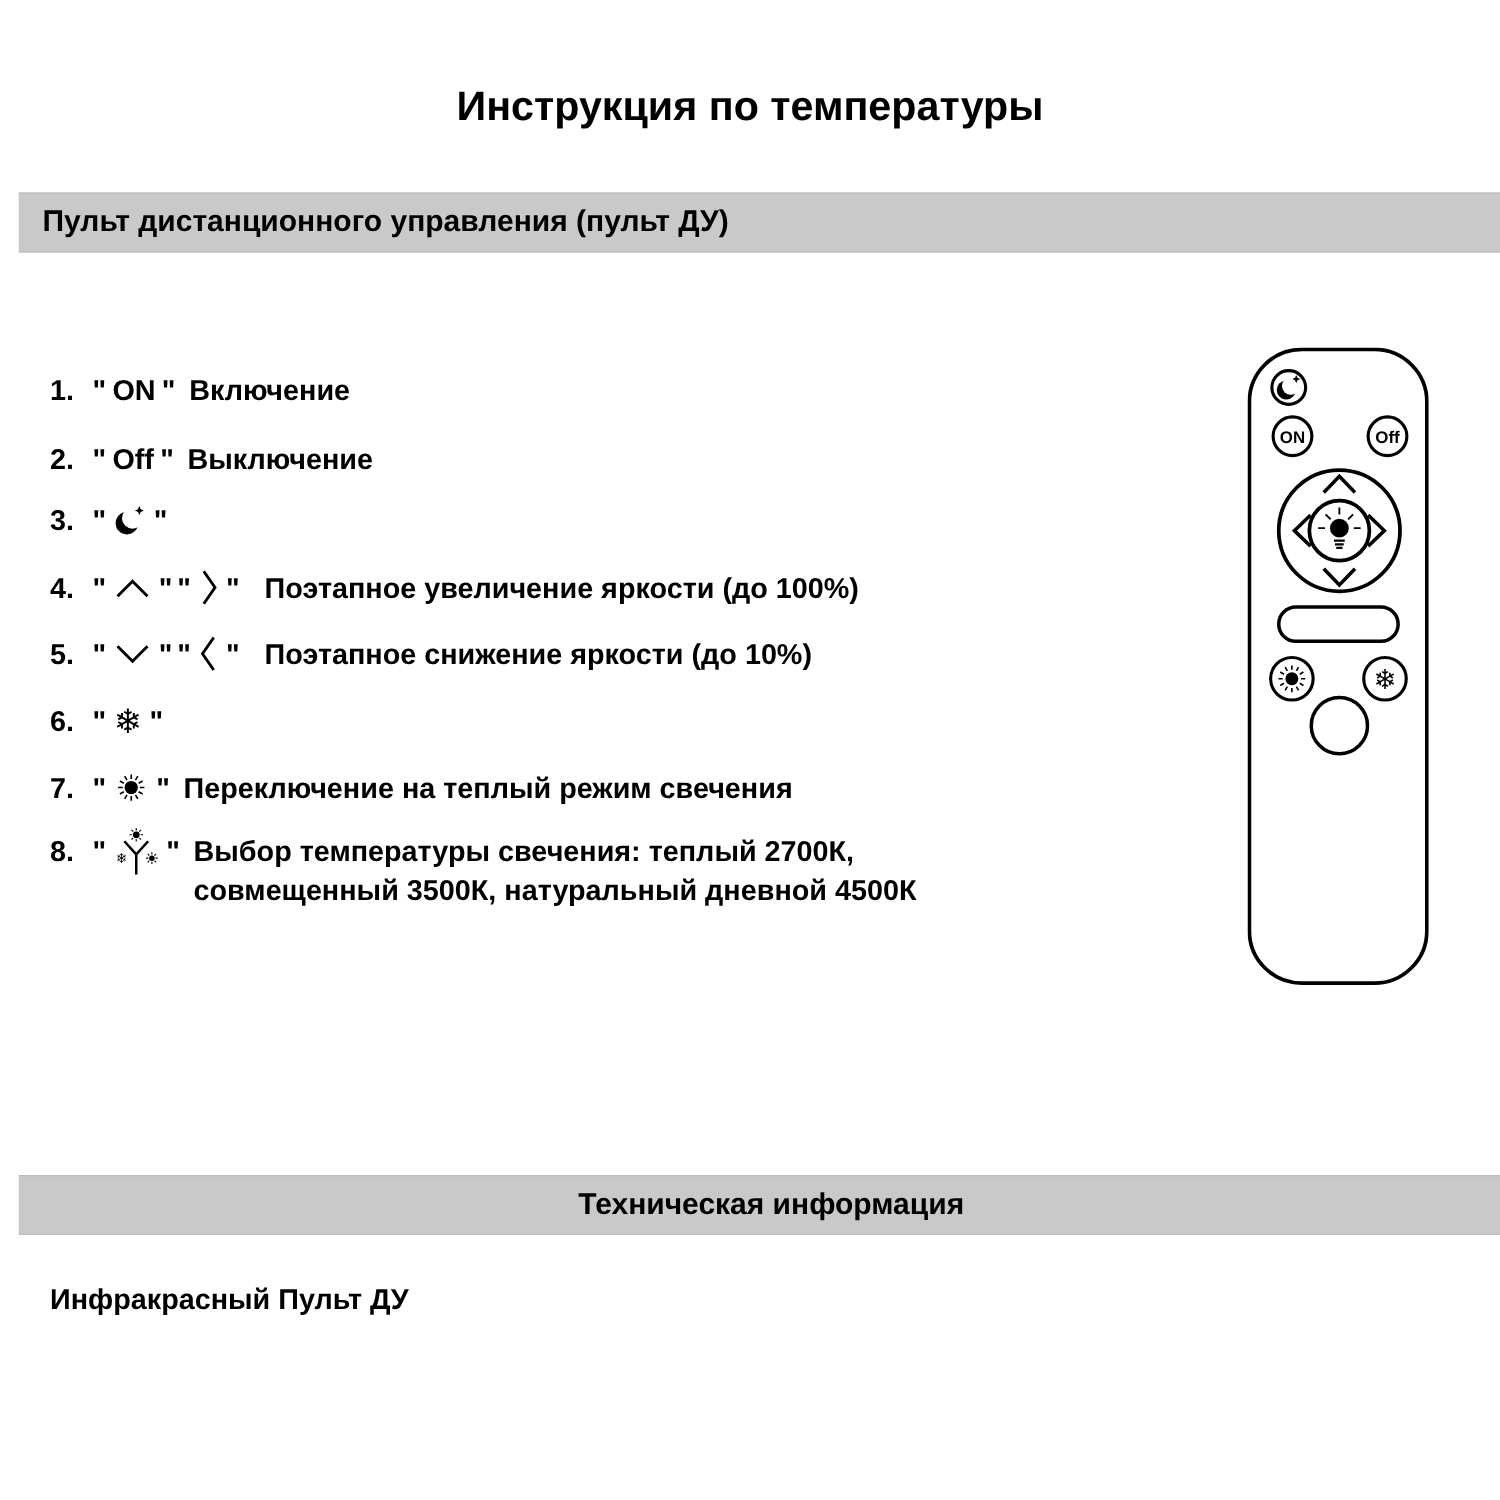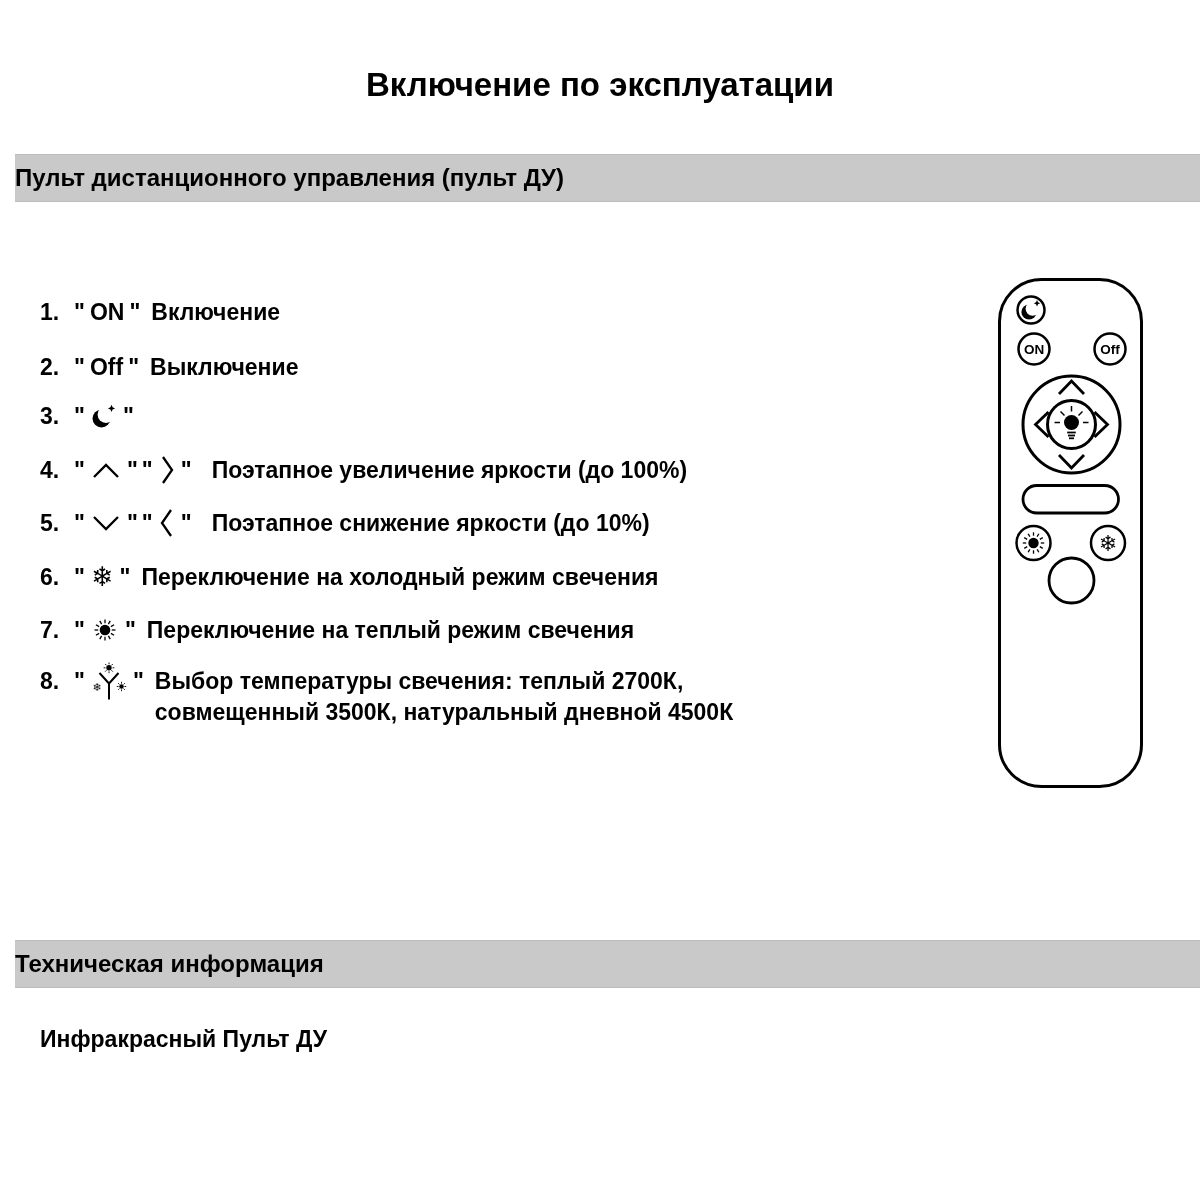--- a/index.html
+++ b/index.html
@@ -2,24 +2,24 @@
 <html><head>
 <meta charset="utf-8">
 <style>
   html,body{margin:0;padding:0;background:#fff;}
   body{width:1200px;height:1200px;position:relative;overflow:hidden;
        font-family:"Liberation Sans","DejaVu Sans",sans-serif;color:#000;}
   .page{position:absolute;inset:0;}
   .title{position:absolute;top:66px;left:0;width:1200px;text-align:center;
          font-size:33px;font-weight:700;margin:0;}
   .bar{position:absolute;left:15px;width:1185px;height:48px;background:#c9c9c9;
-       display:flex;align-items:center;box-sizing:border-box;
+       display:flex;align-items:center;padding-left:19px;box-sizing:border-box;
        font-size:24px;font-weight:700;border-top:1px solid #bdbdbd;border-bottom:1px solid #bdbdbd;}
   .bar-remote{top:154px;}
-  .bar-tech{top:940px;}
+  .bar-tech{top:940px;justify-content:center;}
   .items{position:absolute;left:40px;top:0;margin:0;padding:0;list-style:none;
          font-size:23px;font-weight:700;}
   .item{position:absolute;left:0;display:flex;align-items:center;height:34px;white-space:nowrap;}
   .i1{top:295px;} .i2{top:350px;} .i3{top:399px;} .i4{top:453px;}
   .i5{top:506px;} .i6{top:560px;} .i7{top:613px;}
   .i8{top:666px;height:auto;align-items:flex-start;white-space:normal;line-height:31px;}
   .num{display:inline-block;width:32px;flex:none;}
   .q{margin:0 2px;}
   .tok{margin:0 3px;}
   .label{margin-left:9px;}
@@ -29,21 +29,21 @@
   .snow-glyph{font-size:27px;line-height:27px;margin:0 4px;}
   .remote{position:absolute;left:998px;top:278px;}
   .tech-line{position:absolute;left:40px;font-size:23px;font-weight:700;white-space:nowrap;}
   .t1{top:1026px;} .t2{top:1069px;} .t3{top:1111px;}
 </style>
 </head>
 <body>
 
 <div class="page">
 
-  <h1 class="title">Включение по эксплуатации</h1>
+  <h1 class="title">Инструкция по температуры</h1>
 
   <div class="bar bar-remote">
     <span>Пульт дистанционного управления (пульт ДУ)</span>
   </div>
 
   <ol class="items">
 
     <li class="item i1">
       <span class="num">1.</span>
       <span class="q">"</span>
@@ -109,21 +109,20 @@
       </span>
       <span class="q">"</span>
       <span class="label label-gap">Поэтапное снижение яркости (до 10%)</span>
     </li>
 
     <li class="item i6">
       <span class="num">6.</span>
       <span class="q">"</span>
       <span class="snow-glyph">❄</span>
       <span class="q">"</span>
-      <span class="label">Переключение на холодный режим свечения</span>
     </li>
 
     <li class="item i7">
       <span class="num">7.</span>
       <span class="q">"</span>
       <span class="icon">
         <svg width="28" height="28" viewBox="0 0 28 28">
           <g stroke="#000" stroke-width="1.3">
             <circle cx="14" cy="14" r="5.3" fill="#000" stroke="none"></circle>
             <line id="ray-a" x1="20.8" y1="14" x2="24.5" y2="14"></line>

